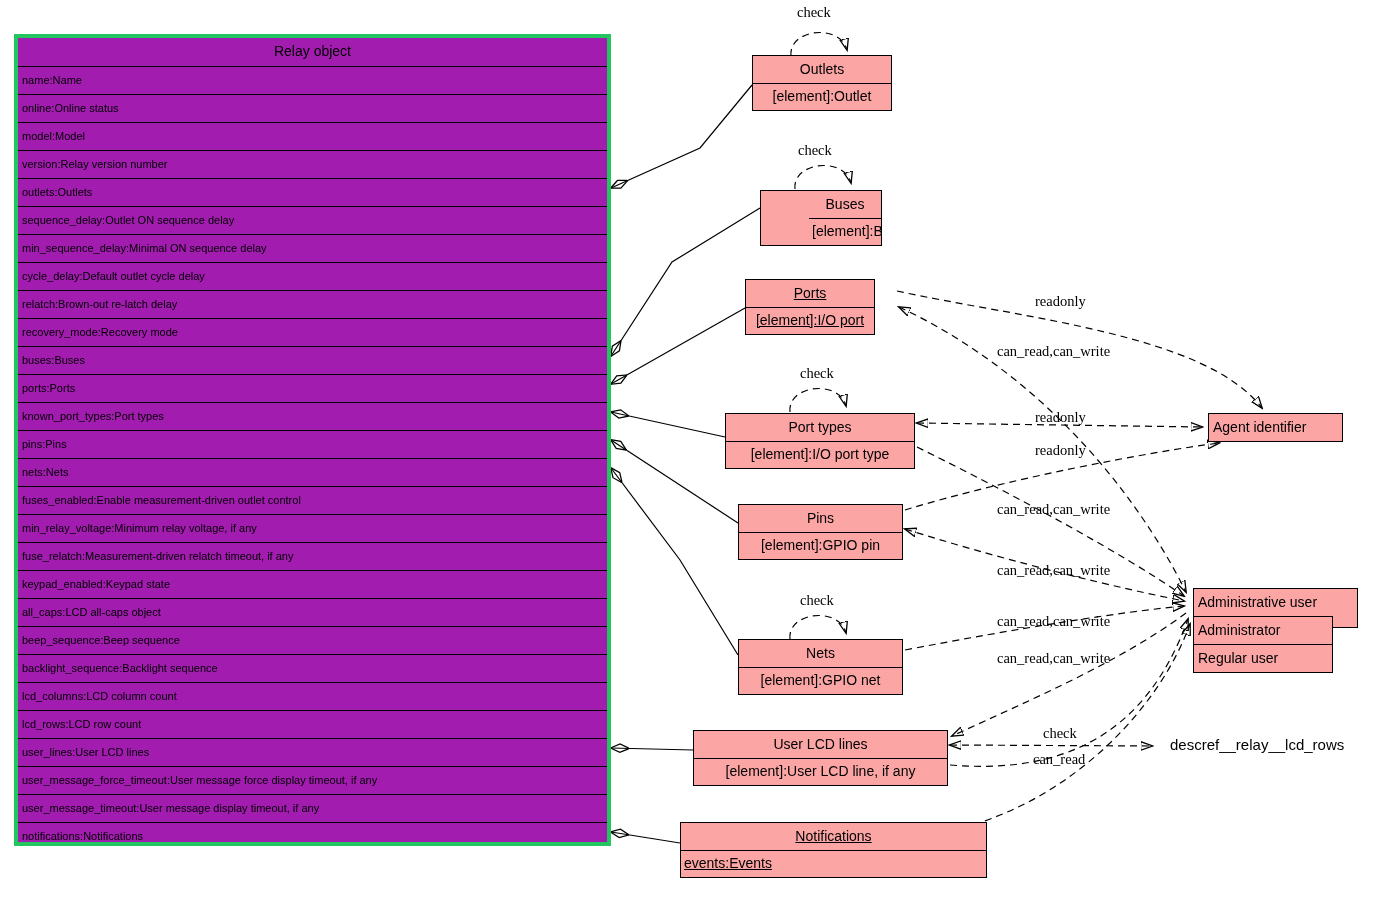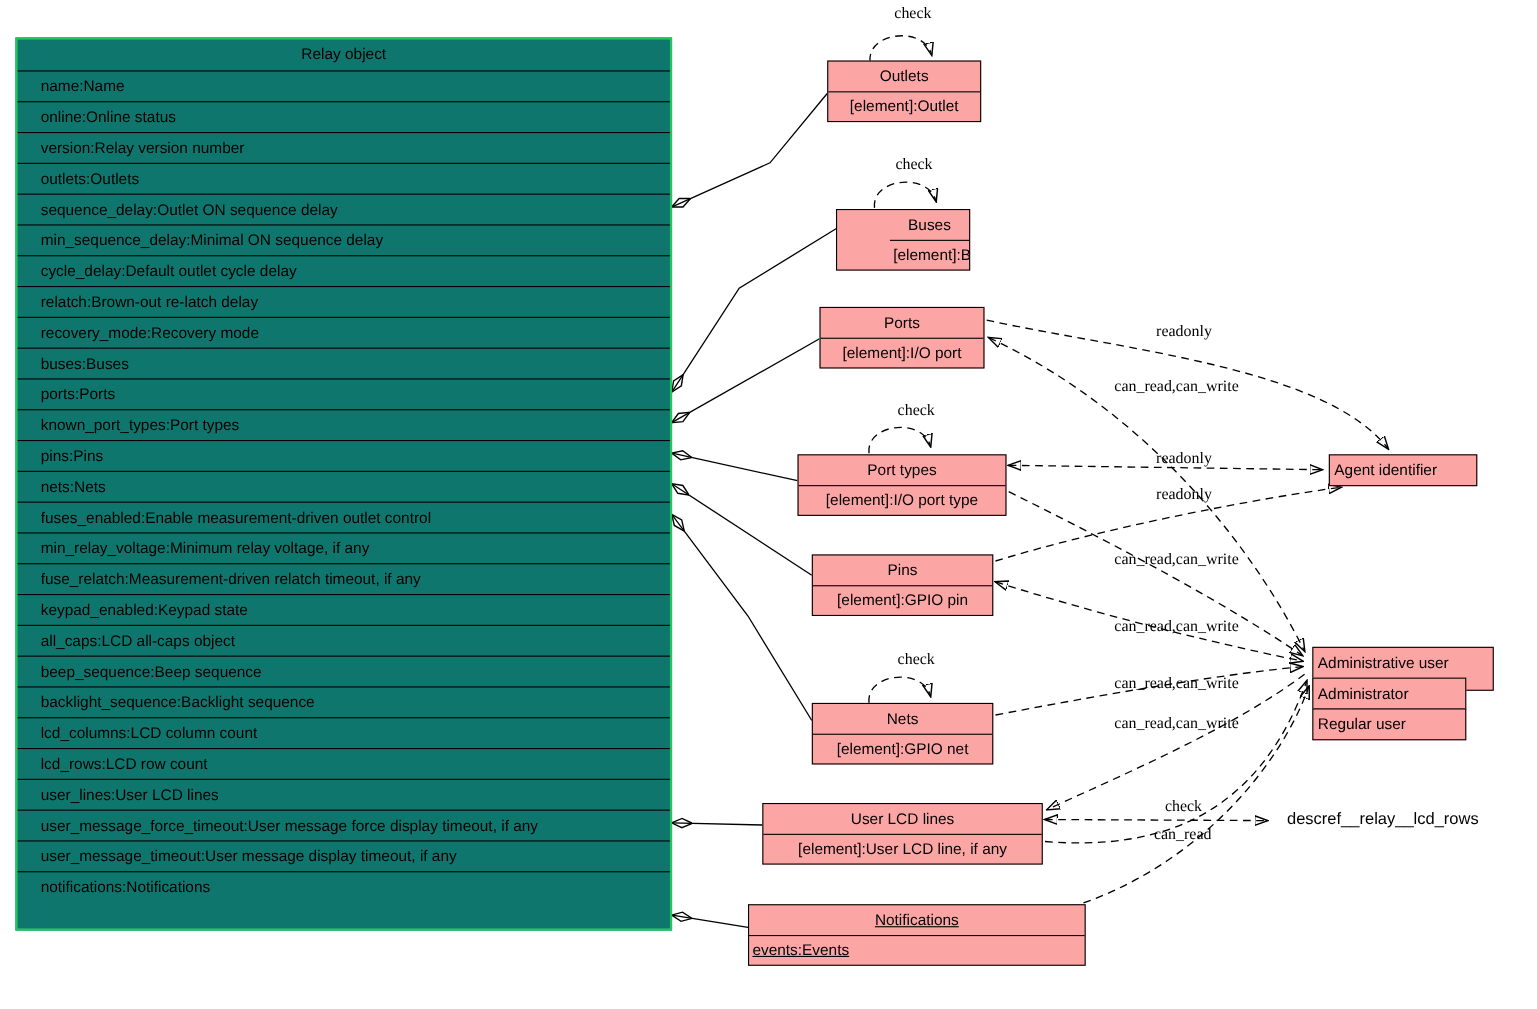--- a/index.html
+++ b/index.html
@@ -6,27 +6,27 @@
   .canvas{position:relative;width:1397px;height:917px;background:#ffffff;overflow:hidden;
           font-family:"Liberation Sans",sans-serif;color:#000;}
   svg.edges{position:absolute;left:0;top:0;width:1397px;height:917px;}
   svg.edges path, svg.edges line, svg.edges polyline{fill:none;stroke:#000;stroke-width:1.2px;}
   svg.edges .dashed{stroke-dasharray:7,5;}
   .node{position:absolute;border:1.6px solid #000;background:#fca5a5;box-sizing:border-box;}
   .node-title{font-size:14px;text-align:center;line-height:26px;height:27px;box-sizing:border-box;
               white-space:nowrap;overflow:hidden;}
   .node-row{font-size:14px;text-align:center;line-height:25px;height:27px;box-sizing:border-box;
             border-top:1.4px solid #000;white-space:nowrap;overflow:hidden;padding:0 3px;}
-  .rtable{position:absolute;left:14px;top:34px;width:597px;height:812px;border:2px solid #22c55e;
-          background:#0f766e;box-sizing:border-box;}
+  .rtable{position:absolute;left:14px;top:34px;width:597px;height:812px;border:4px solid #22c55e;
+          background:#a21caf;box-sizing:border-box;}
   .rtable .hdr{height:28px;line-height:27px;font-size:14px;text-align:center;box-sizing:border-box;}
-  .rtable .frow{height:28px;line-height:27px;font-size:14px;text-align:left;padding-left:21px;
+  .rtable .frow{height:28px;line-height:27px;font-size:11px;text-align:left;padding-left:4px;
                 border-top:1.4px solid #000;box-sizing:border-box;white-space:nowrap;overflow:hidden;}
   .elabel{position:absolute;font-family:"Liberation Serif",serif;font-size:14.5px;line-height:14px;
-          white-space:nowrap;background:transparent;margin-left:16px;}
+          white-space:nowrap;background:transparent;}
   .plain-label{position:absolute;font-size:15px;white-space:nowrap;}
 </style>
 </head>
 <body>
 
 <div class="canvas">
 
   <svg class="edges" viewBox="0 0 1397 917">
     <defs>
       <marker id="arr" viewBox="0 0 12 9" refX="10.5" refY="4.5" markerWidth="13" markerHeight="10" orient="auto-start-reverse" markerUnits="userSpaceOnUse">
@@ -61,20 +61,21 @@
     <path class="dashed" d="M 1186 613 C 1120 662 1030 700 952 736" marker-end="url(#arr)"></path>
     <path class="dashed" d="M 950 745 L 1152 746" marker-end="url(#arr)" marker-start="url(#arr)"></path>
     <path class="dashed" d="M 950 765 C 1060 774 1145 738 1188 619" marker-end="url(#arr)"></path>
     <path class="dashed" d="M 962 828 C 1080 796 1162 702 1190 624" marker-end="url(#arr)"></path>
   </svg>
 
   <div class="rtable">
     <div class="hdr">Relay object</div>
     <div class="frow">name:Name</div>
     <div class="frow">online:Online status</div>
+    <div class="frow">model:Model</div>
     <div class="frow">version:Relay version number</div>
     <div class="frow">outlets:Outlets</div>
     <div class="frow">sequence_delay:Outlet ON sequence delay</div>
     <div class="frow">min_sequence_delay:Minimal ON sequence delay</div>
     <div class="frow">cycle_delay:Default outlet cycle delay</div>
     <div class="frow">relatch:Brown-out re-latch delay</div>
     <div class="frow">recovery_mode:Recovery mode</div>
     <div class="frow">buses:Buses</div>
     <div class="frow">ports:Ports</div>
     <div class="frow">known_port_types:Port types</div>
@@ -98,21 +99,21 @@
   <div class="node" style="left:752px;top:55px;width:140px;">
     <div class="node-title">Outlets</div>
     <div class="node-row">[element]:Outlet</div>
   </div>
 
   <div class="node" style="left:760px;top:190px;width:122px;padding-left:48px;">
     <div class="node-title">Buses</div>
     <div class="node-row">[element]:Bus</div>
   </div>
 
-  <div class="node" style="left:745px;top:279px;width:150px;">
+  <div class="node" style="left:745px;top:279px;width:130px;text-decoration:underline;">
     <div class="node-title">Ports</div>
     <div class="node-row">[element]:I/O port</div>
   </div>
 
   <div class="node" style="left:725px;top:413px;width:190px;">
     <div class="node-title">Port types</div>
     <div class="node-row">[element]:I/O port type</div>
   </div>
 
   <div class="node" style="left:738px;top:504px;width:165px;">

